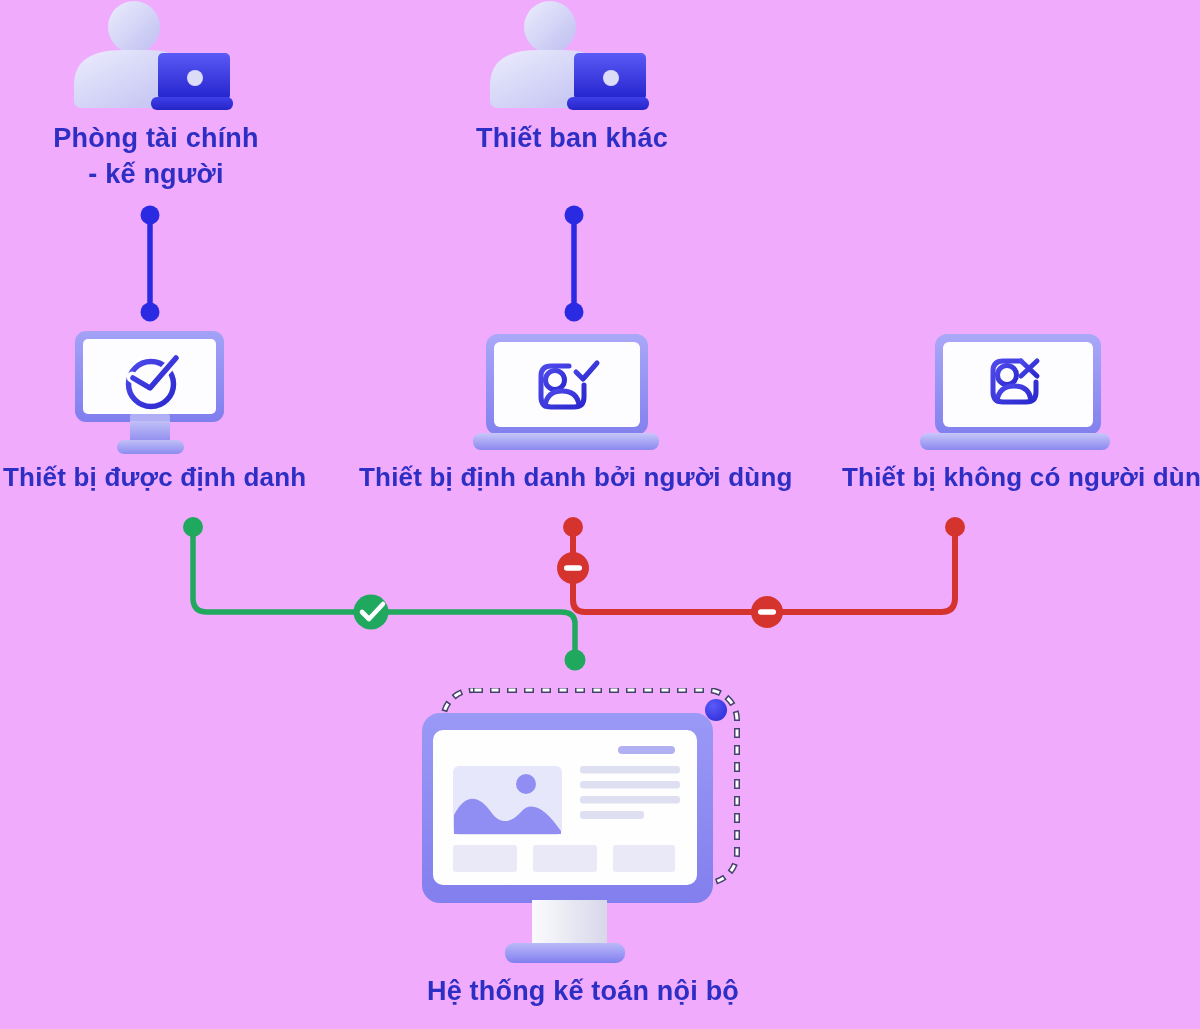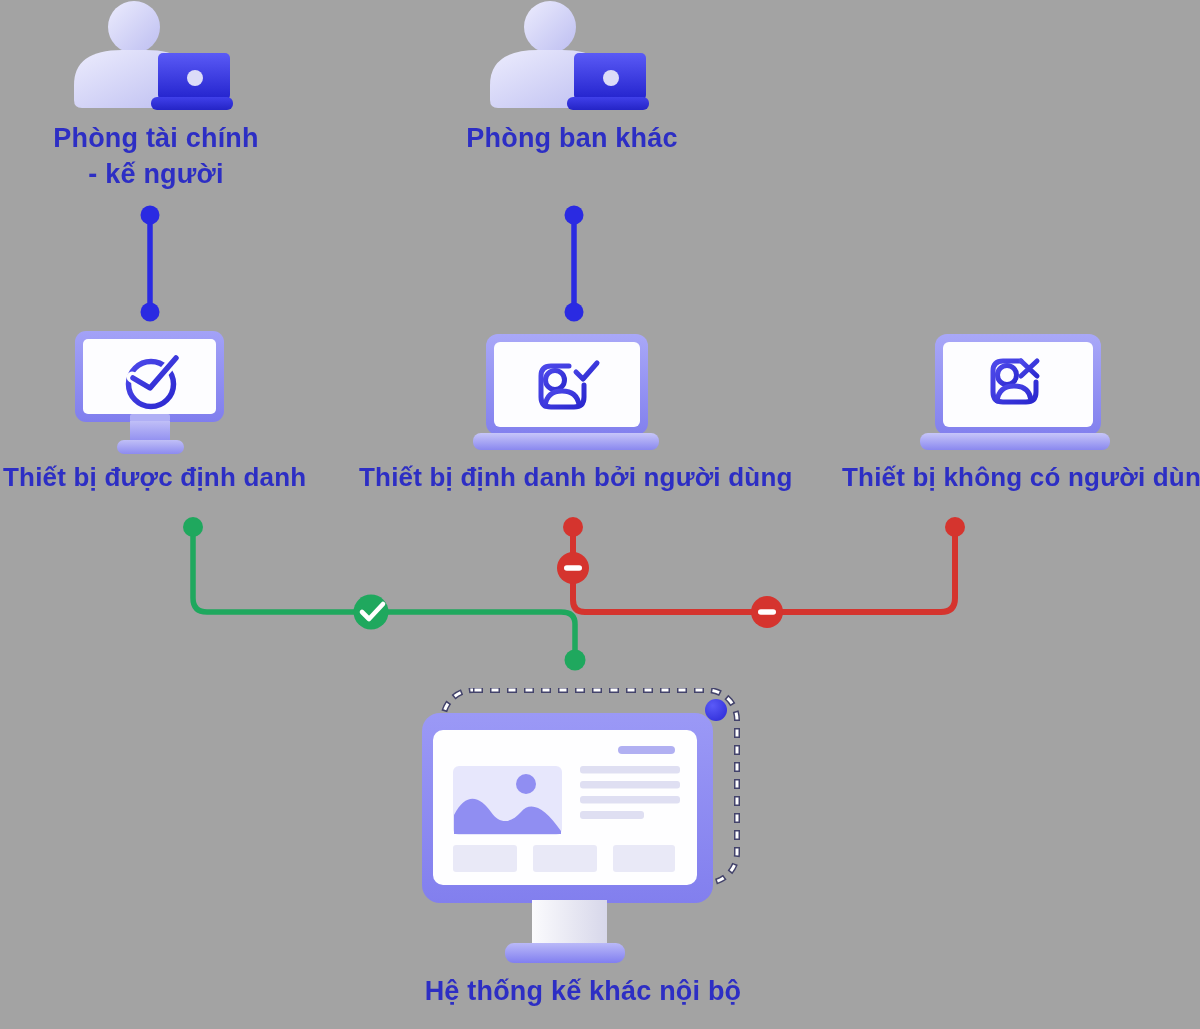--- a/index.html
+++ b/index.html
@@ -1,17 +1,17 @@
 <!DOCTYPE html>
 <html><head>
 <meta charset="utf-8">
 <style>
   html,body{margin:0;padding:0;background:#fff;}
   #canvas{
-    position:relative;width:1200px;height:1029px;background:#a3a3a3;
+    position:relative;width:1200px;height:1029px;background:#f0abfc;
     font-family:"Liberation Sans",sans-serif;overflow:hidden;
   }
   .abs{position:absolute;}
   .label{
     position:absolute;font-weight:700;color:#2d2ec4;text-align:center;
     letter-spacing:0.2px;
   }
   .label.top{font-size:27px;line-height:36px;}
   .label.device{font-size:26px;white-space:nowrap;}
   .label.system{font-size:27px;}
@@ -102,21 +102,21 @@
     <path d="M28,107 L20,107 Q12,107 12,99 L12,84 Q12,49 60,49 L84,49 Q132,49 132,84 L132,107 Z" fill="url(#pb-body)"></path>
     <rect x="96" y="52" width="72" height="47" rx="5" fill="url(#pb-lid)"></rect>
     <circle cx="133" cy="77" r="8" fill="#dcdcf8"></circle>
     <rect x="89" y="96" width="82" height="13" rx="6" fill="url(#pb-base)"></rect>
   </svg>
 
   <div class="label top" style="left:6px;top:120px;width:300px;">
     <div>Phòng tài chính</div>
     <div>- kế người</div>
   </div>
-  <div class="label top" style="left:422px;top:120px;width:300px;">Phòng ban khác</div>
+  <div class="label top" style="left:422px;top:120px;width:300px;">Thiết ban khác</div>
 
   <svg class="abs" style="left:75px;top:330px" width="150" height="125" viewBox="0 0 150 125">
     <defs>
       <linearGradient id="m1-frame" x1="0" y1="0" x2="0" y2="1">
         <stop offset="0" stop-color="#a3a2f7"></stop>
           <stop offset="1" stop-color="#807eee"></stop>
       </linearGradient>
       <linearGradient id="m1-neck" x1="0" y1="0" x2="0" y2="1">
         <stop offset="0" stop-color="#c0bff7"></stop>
           <stop offset="1" stop-color="#8d8bf0"></stop>
@@ -236,15 +236,15 @@
       <rect x="163" y="123" width="64" height="8" rx="3" fill="#dfdff2"></rect>
       <rect x="36" y="157" width="64" height="27" rx="3" fill="#e9e9f7"></rect>
       <rect x="116" y="157" width="64" height="27" rx="3" fill="#e9e9f7"></rect>
       <rect x="196" y="157" width="62" height="27" rx="3" fill="#e9e9f7"></rect>
     </g>
 
     <rect x="115" y="212" width="75" height="47" fill="url(#sm-neck)"></rect>
     <rect x="88" y="255" width="120" height="20" rx="9" fill="url(#sm-base)"></rect>
   </svg>
 
-  <div class="label system" style="left:383px;top:976px;width:400px;">Hệ thống kế khác nội bộ</div>
+  <div class="label system" style="left:383px;top:976px;width:400px;">Hệ thống kế toán nội bộ</div>
 
 </div>
 
 </body></html>

